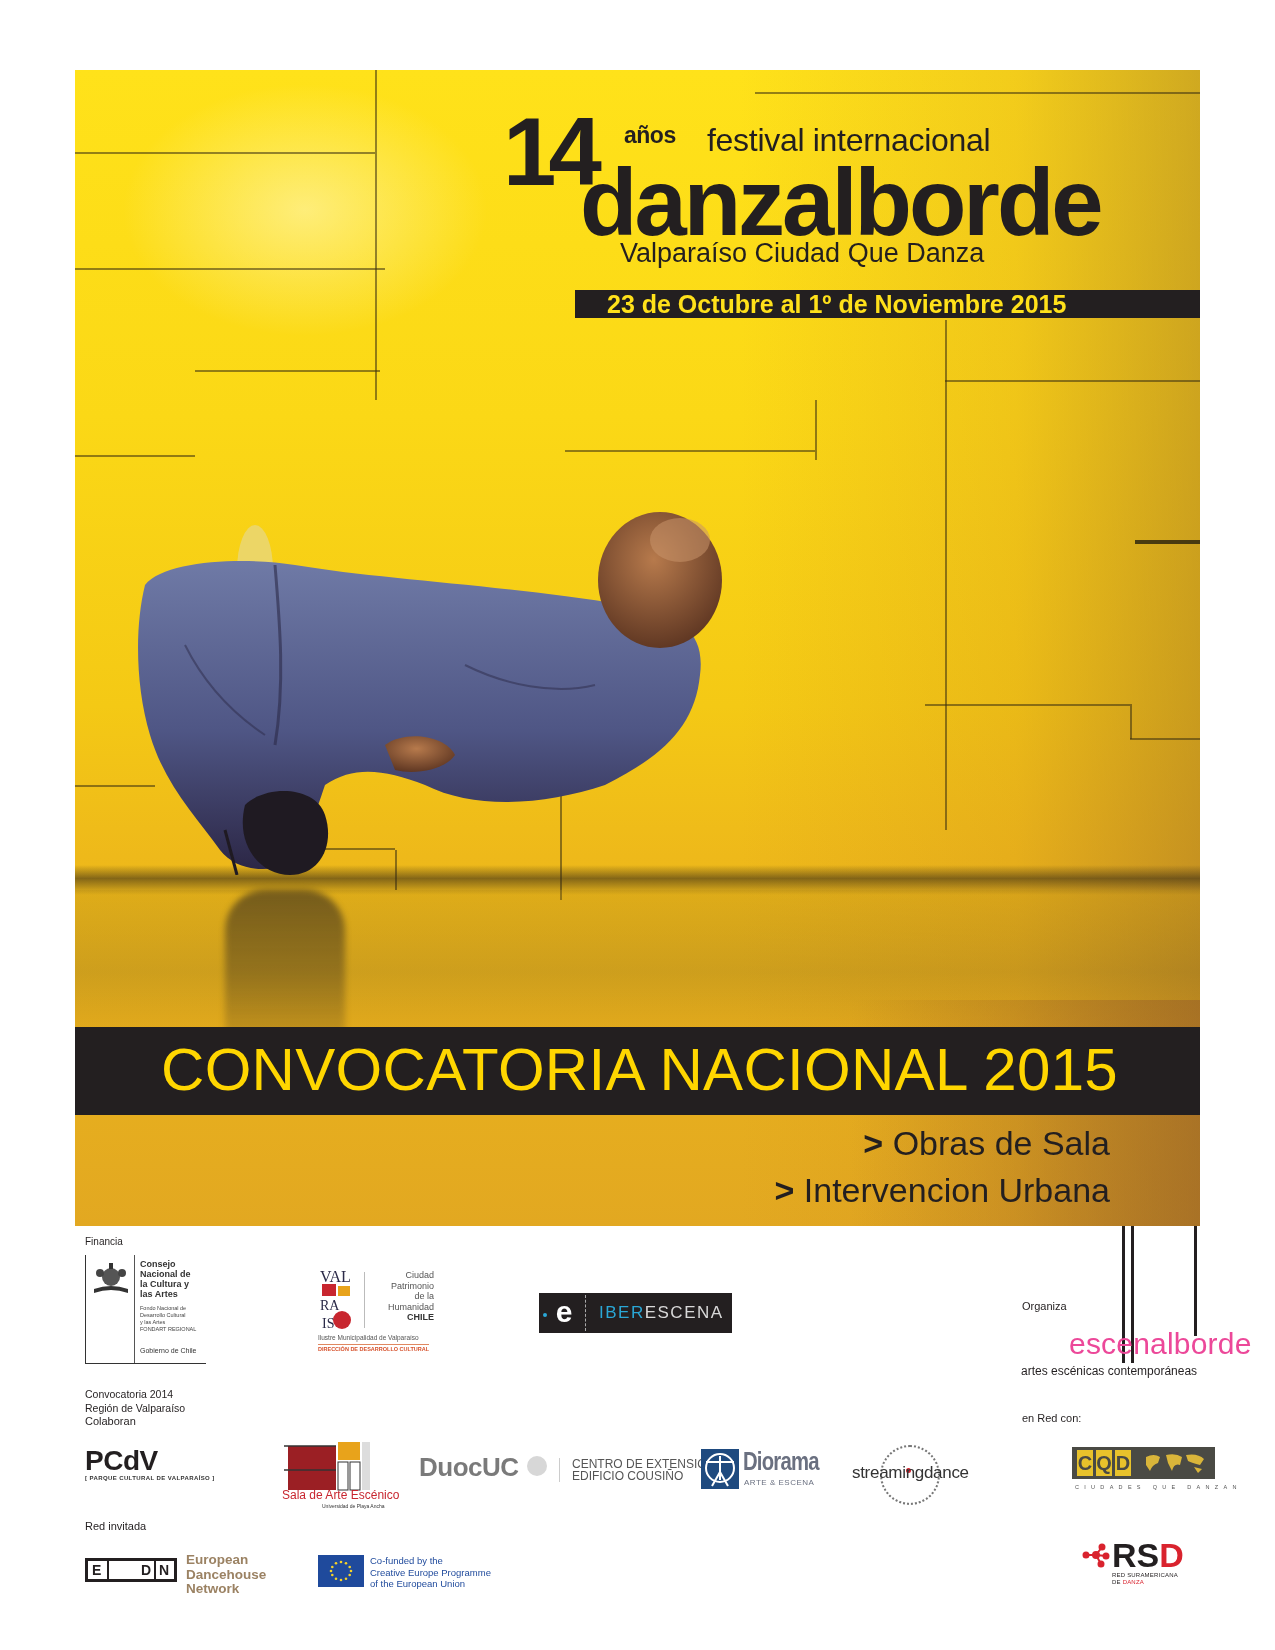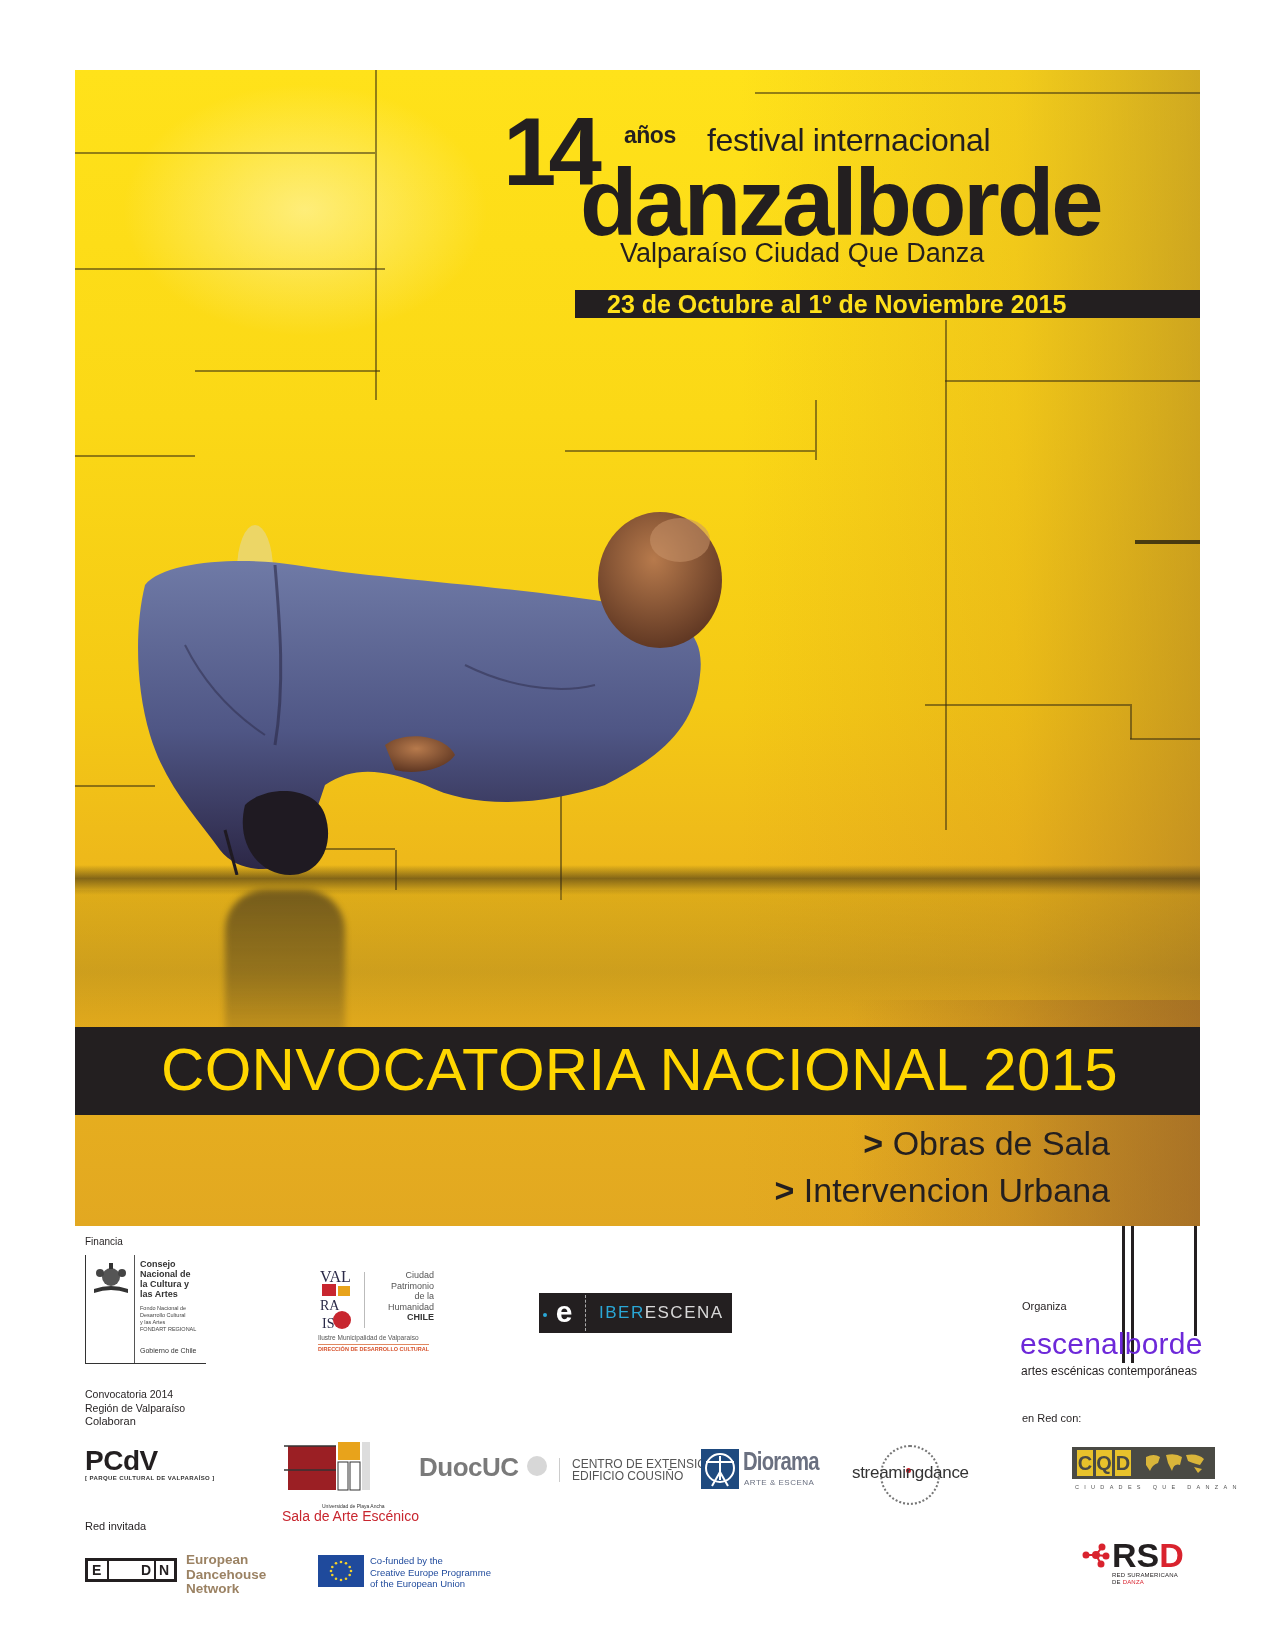--- a/index.html
+++ b/index.html
@@ -53,21 +53,21 @@
 
   .valpo { left:318px; top:1268px; width:118px; height:85px; }
   .iber { left:539px; top:1293px; width:193px; height:40px; background:#231f20; }
   .iber .e { position:absolute; left:8px; top:3px; width:34px; height:34px; color:#fff; font-size:30px; line-height:32px; font-weight:700; text-align:center; }
   .iber .div { position:absolute; left:46px; top:2px; width:0; height:36px; border-left:1px dashed #aaa; }
   .iber .txt { position:absolute; left:60px; top:0; line-height:40px; font-size:17px; letter-spacing:1.5px; color:#d8d8d8; }
   .iber .txt .blue { color:#2aa7d6; }
 
   .esc-lines { left:1122px; top:1226px; }
   .esc-lines div { position:absolute; top:0; width:3px; background:#231f20; }
-  .esc-title { left:1020px; top:1327px; font-size:30px; color:#6d28d9; letter-spacing:0.2px; }
+  .esc-title { left:1069px; top:1327px; font-size:30px; color:#ec4899; letter-spacing:0.2px; }
   .esc-sub { left:1021px; top:1364px; font-size:12px; color:#231f20; }
 
   .pcdv { left:85px; top:1447px; }
   .pcdv .big { font-weight:700; font-size:28px; color:#231f20; letter-spacing:-0.5px; line-height:28px; }
   .pcdv .small { font-size:6px; font-weight:700; color:#333; letter-spacing:0.4px; }
   .sala { left:282px; top:1440px; width:95px; height:72px; }
   .duoc { left:419px; top:1452px; }
   .duoc .big { font-size:26px; font-weight:700; color:#7a7a7a; letter-spacing:-0.5px; }
   .duoc .side { position:absolute; left:140px; top:6px; font-size:12px; line-height:12px; color:#555; border-left:1px solid #ccc; padding-left:12px; white-space:nowrap; }
   .diorama { left:700px; top:1448px; }
@@ -246,21 +246,21 @@
 <div class="abs sala">
   <svg class="abs" style="left:0;top:0;" width="95" height="52" viewBox="0 0 95 52">
     <rect x="6" y="6" width="48" height="44" fill="#9b1f24"></rect>
     <rect x="56" y="2" width="22" height="18" fill="#e8a31b"></rect>
     <rect x="56" y="22" width="10" height="28" fill="#fff" stroke="#333"></rect>
     <rect x="68" y="22" width="10" height="28" fill="#fff" stroke="#333"></rect>
     <rect x="80" y="2" width="8" height="48" fill="#ddd"></rect>
     <line x1="2" y1="6" x2="54" y2="6" stroke="#333" stroke-width="1.5"></line>
     <line x1="2" y1="30" x2="54" y2="30" stroke="#333" stroke-width="1.5"></line>
   </svg>
-  <div class="abs" style="left:0;top:68px;font-size:14px;color:#c8262f;white-space:nowrap;">Sala de Arte Escénico</div>
+  <div class="abs" style="left:0;top:48px;font-size:12px;color:#c8262f;white-space:nowrap;">Sala de Arte Escénico</div>
   <div class="abs" style="left:40px;top:63px;font-size:5px;color:#333;white-space:nowrap;">Universidad de Playa Ancha</div>
 </div>
 
 <div class="abs duoc">
   <span class="big">DuocUC</span>
   <span class="abs" style="left:108px;top:4px;width:20px;height:20px;border-radius:10px;background:#d7d7d7;"></span>
   <div class="side">
     <div>CENTRO DE EXTENSIÓN</div>
     <div>EDIFICIO COUSIÑO</div>
   </div>

